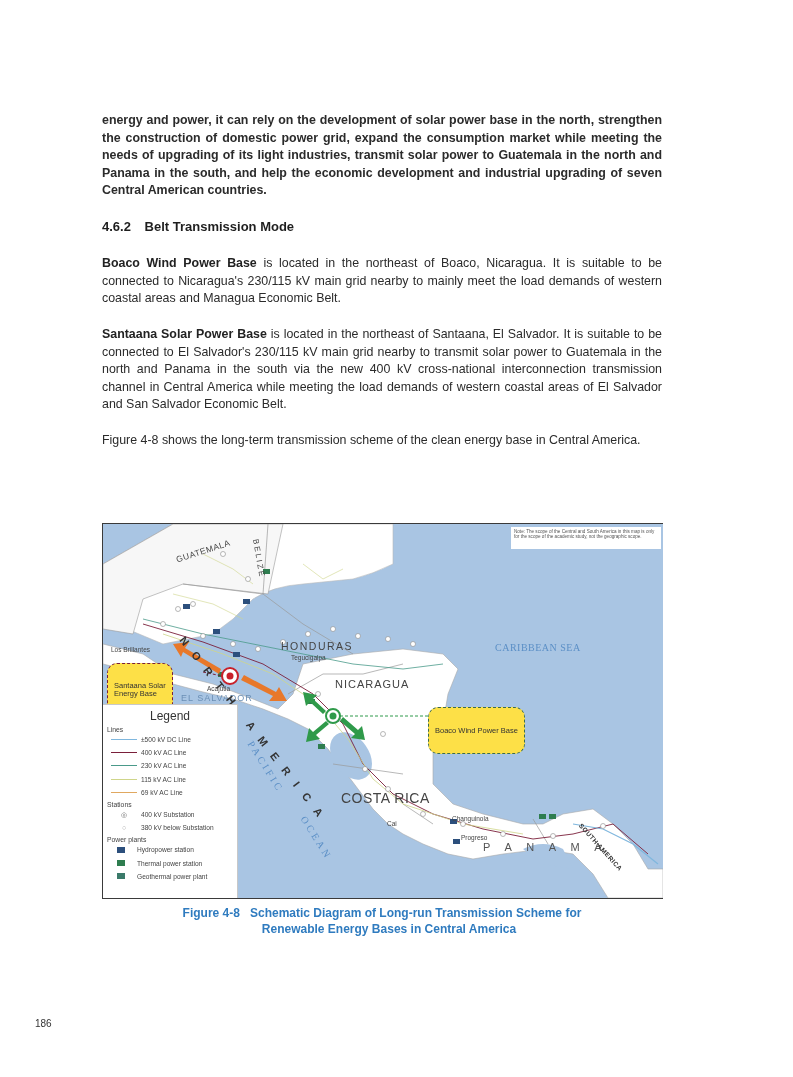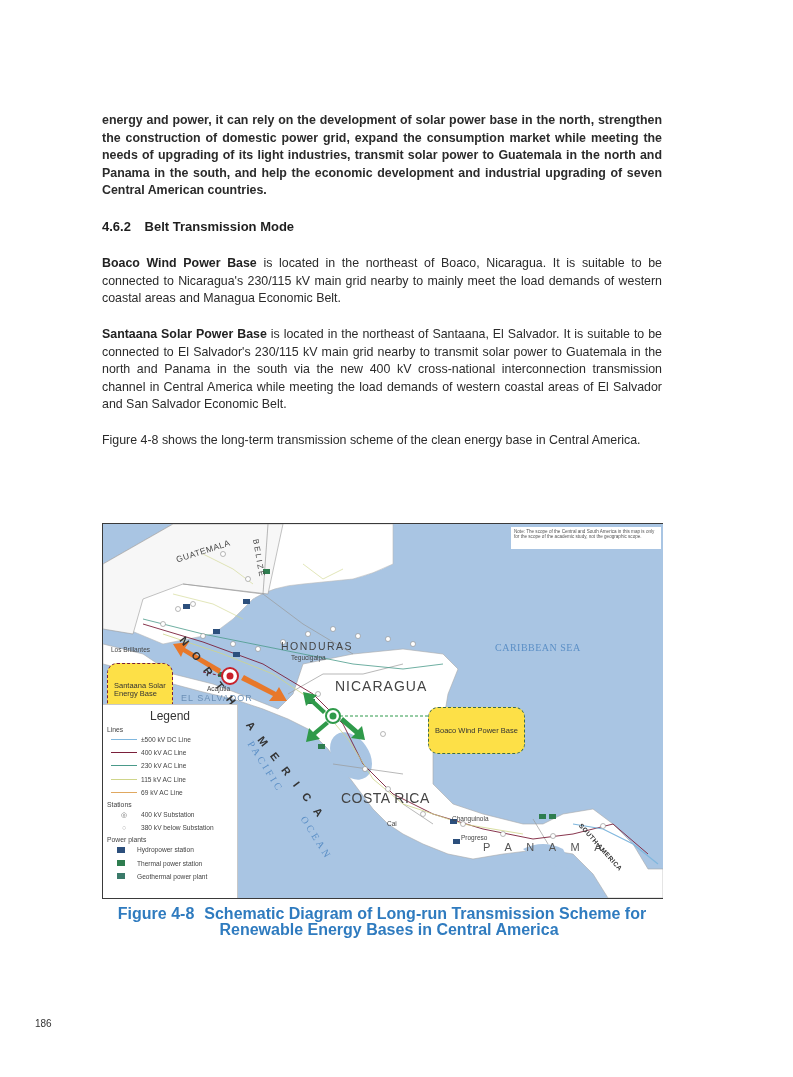--- a/index.html
+++ b/index.html
@@ -23,21 +23,21 @@
   .legend .row { display:flex; align-items:center; height:13.2px; margin-left:8px; font-size:6.6px; }
   .legend .sw-line { width:26px; height:0; border-top:1.2px solid; margin-right:4px; }
   .legend .sw-dot { width:26px; text-align:center; margin-right:4px; font-size:7px; }
   .legend .sw-plant { width:8px; height:6px; margin:0 12px 0 6px; }
   .map-label { position:absolute; white-space:nowrap; font-family:"Liberation Sans", sans-serif; }
   .country { font-size:10px; color:#444; letter-spacing:0.5px; }
   .sea { font-family:"Liberation Serif", serif; color:#5b8fc6; font-size:10px; letter-spacing:0.5px; }
   .city { font-size:6.5px; color:#444; }
   .callout { position:absolute; background:#fde047; border:1.5px dashed #4b4b4b; border-radius:10px;
              font-size:7.5px; color:#333; padding:18px 6px; white-space:nowrap; }
-  .caption { position:absolute; left:102px; width:560px; text-align:center; font-size:16px;
+  .caption { position:absolute; left:102px; width:560px; text-align:center; font-size:12px;
              font-weight:bold; color:#2f7bbf; line-height:15.5px; }
   .caption .fig-num { margin-right:10px; }
   .page-num { position:absolute; left:35px; top:1018px; font-size:10px; color:#333; }
 </style>
 </head>
 <body>
 
 <p class="para" style="top:112px;font-weight:bold;">
   <span>energy and power, it can rely on the development of solar power base in the north, strengthen the construction of domestic power grid, expand the consumption market while meeting the needs of upgrading of its light industries, transmit solar power to Guatemala in the north and Panama in the south, and help the economic development and industrial upgrading of seven Central American countries.</span>
 </p>
@@ -138,21 +138,21 @@
     <line x1="237" y1="192" x2="325" y2="192" stroke="#2f9a4a" stroke-width="1" stroke-dasharray="3 2"></line>
     <line x1="100" y1="148" x2="119" y2="152" stroke="#7a1f3a" stroke-width="1" stroke-dasharray="3 2"></line>
   </svg>
 
   <div class="note">Note: The scope of the Central and South America in this map is only for the scope of the academic study, not the geographic scope.</div>
 
   <div class="map-label country" style="left:72px;top:22px;transform:rotate(-18deg);font-size:8.5px;">GUATEMALA</div>
   <div class="map-label country" style="left:136px;top:30px;transform:rotate(80deg);font-size:8px;letter-spacing:2px;">BELIZE</div>
   <div class="map-label country" style="left:178px;top:116px;font-size:10.5px;letter-spacing:1.5px;">HONDURAS</div>
   <div class="map-label city" style="left:188px;top:130px;">Tegucigalpa</div>
-  <div class="map-label country" style="left:232px;top:154px;font-size:14px;letter-spacing:1px;">NICARAGUA</div>
+  <div class="map-label country" style="left:232px;top:154px;font-size:11px;letter-spacing:1px;">NICARAGUA</div>
   <div class="map-label country" style="left:78px;top:169px;font-size:9px;color:#6b8fb5;letter-spacing:1px;">EL SALVADOR</div>
   <div class="map-label city" style="left:104px;top:161px;">Acajutla</div>
   <div class="map-label city" style="left:8px;top:122px;">Los Brillantes</div>
   <div class="map-label country" style="left:238px;top:266px;font-size:14px;letter-spacing:0.5px;">COSTA RICA</div>
   <div class="map-label city" style="left:349px;top:291px;">Changuinola</div>
   <div class="map-label city" style="left:358px;top:310px;">Progreso</div>
   <div class="map-label city" style="left:284px;top:296px;">Cai</div>
   <div class="map-label country" style="left:380px;top:317px;font-size:11px;letter-spacing:6px;color:#555;">P A N A M A</div>
   <div class="map-label country" style="left:84px;top:110px;transform:rotate(52deg);transform-origin:0 0;font-size:11px;font-weight:bold;letter-spacing:11px;color:#333;">NORTH AMERICA</div>
   <div class="map-label country" style="left:480px;top:298px;transform:rotate(48deg);transform-origin:0 0;font-size:6.5px;font-weight:bold;color:#333;letter-spacing:0.5px;">SOUTH AMERICA</div>

